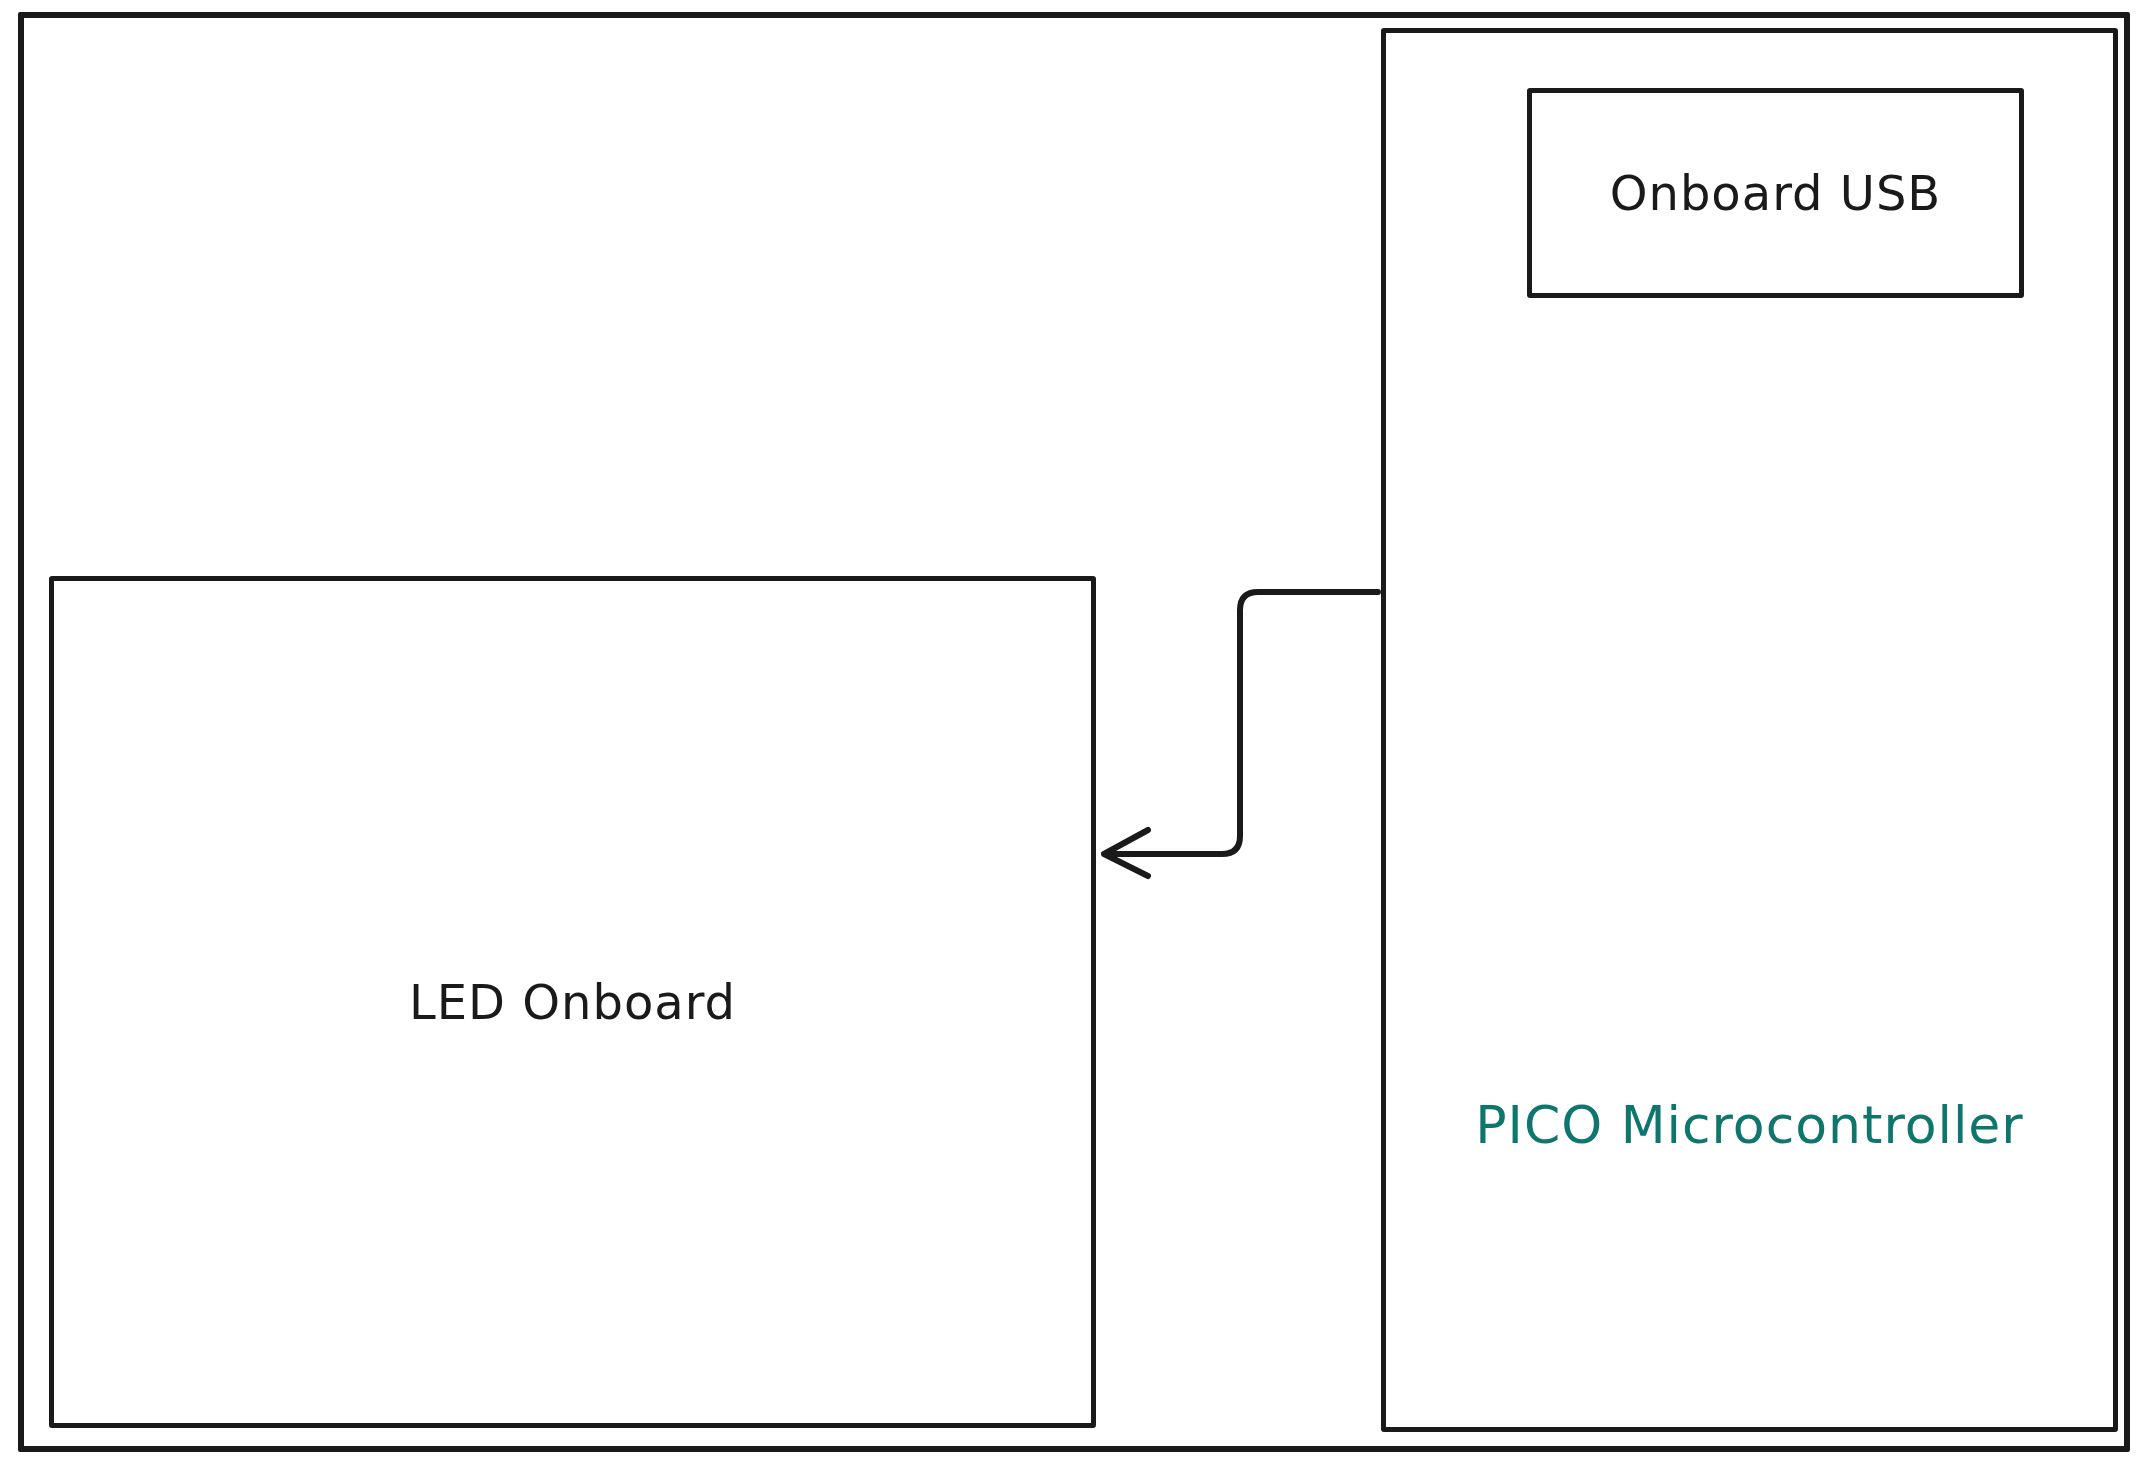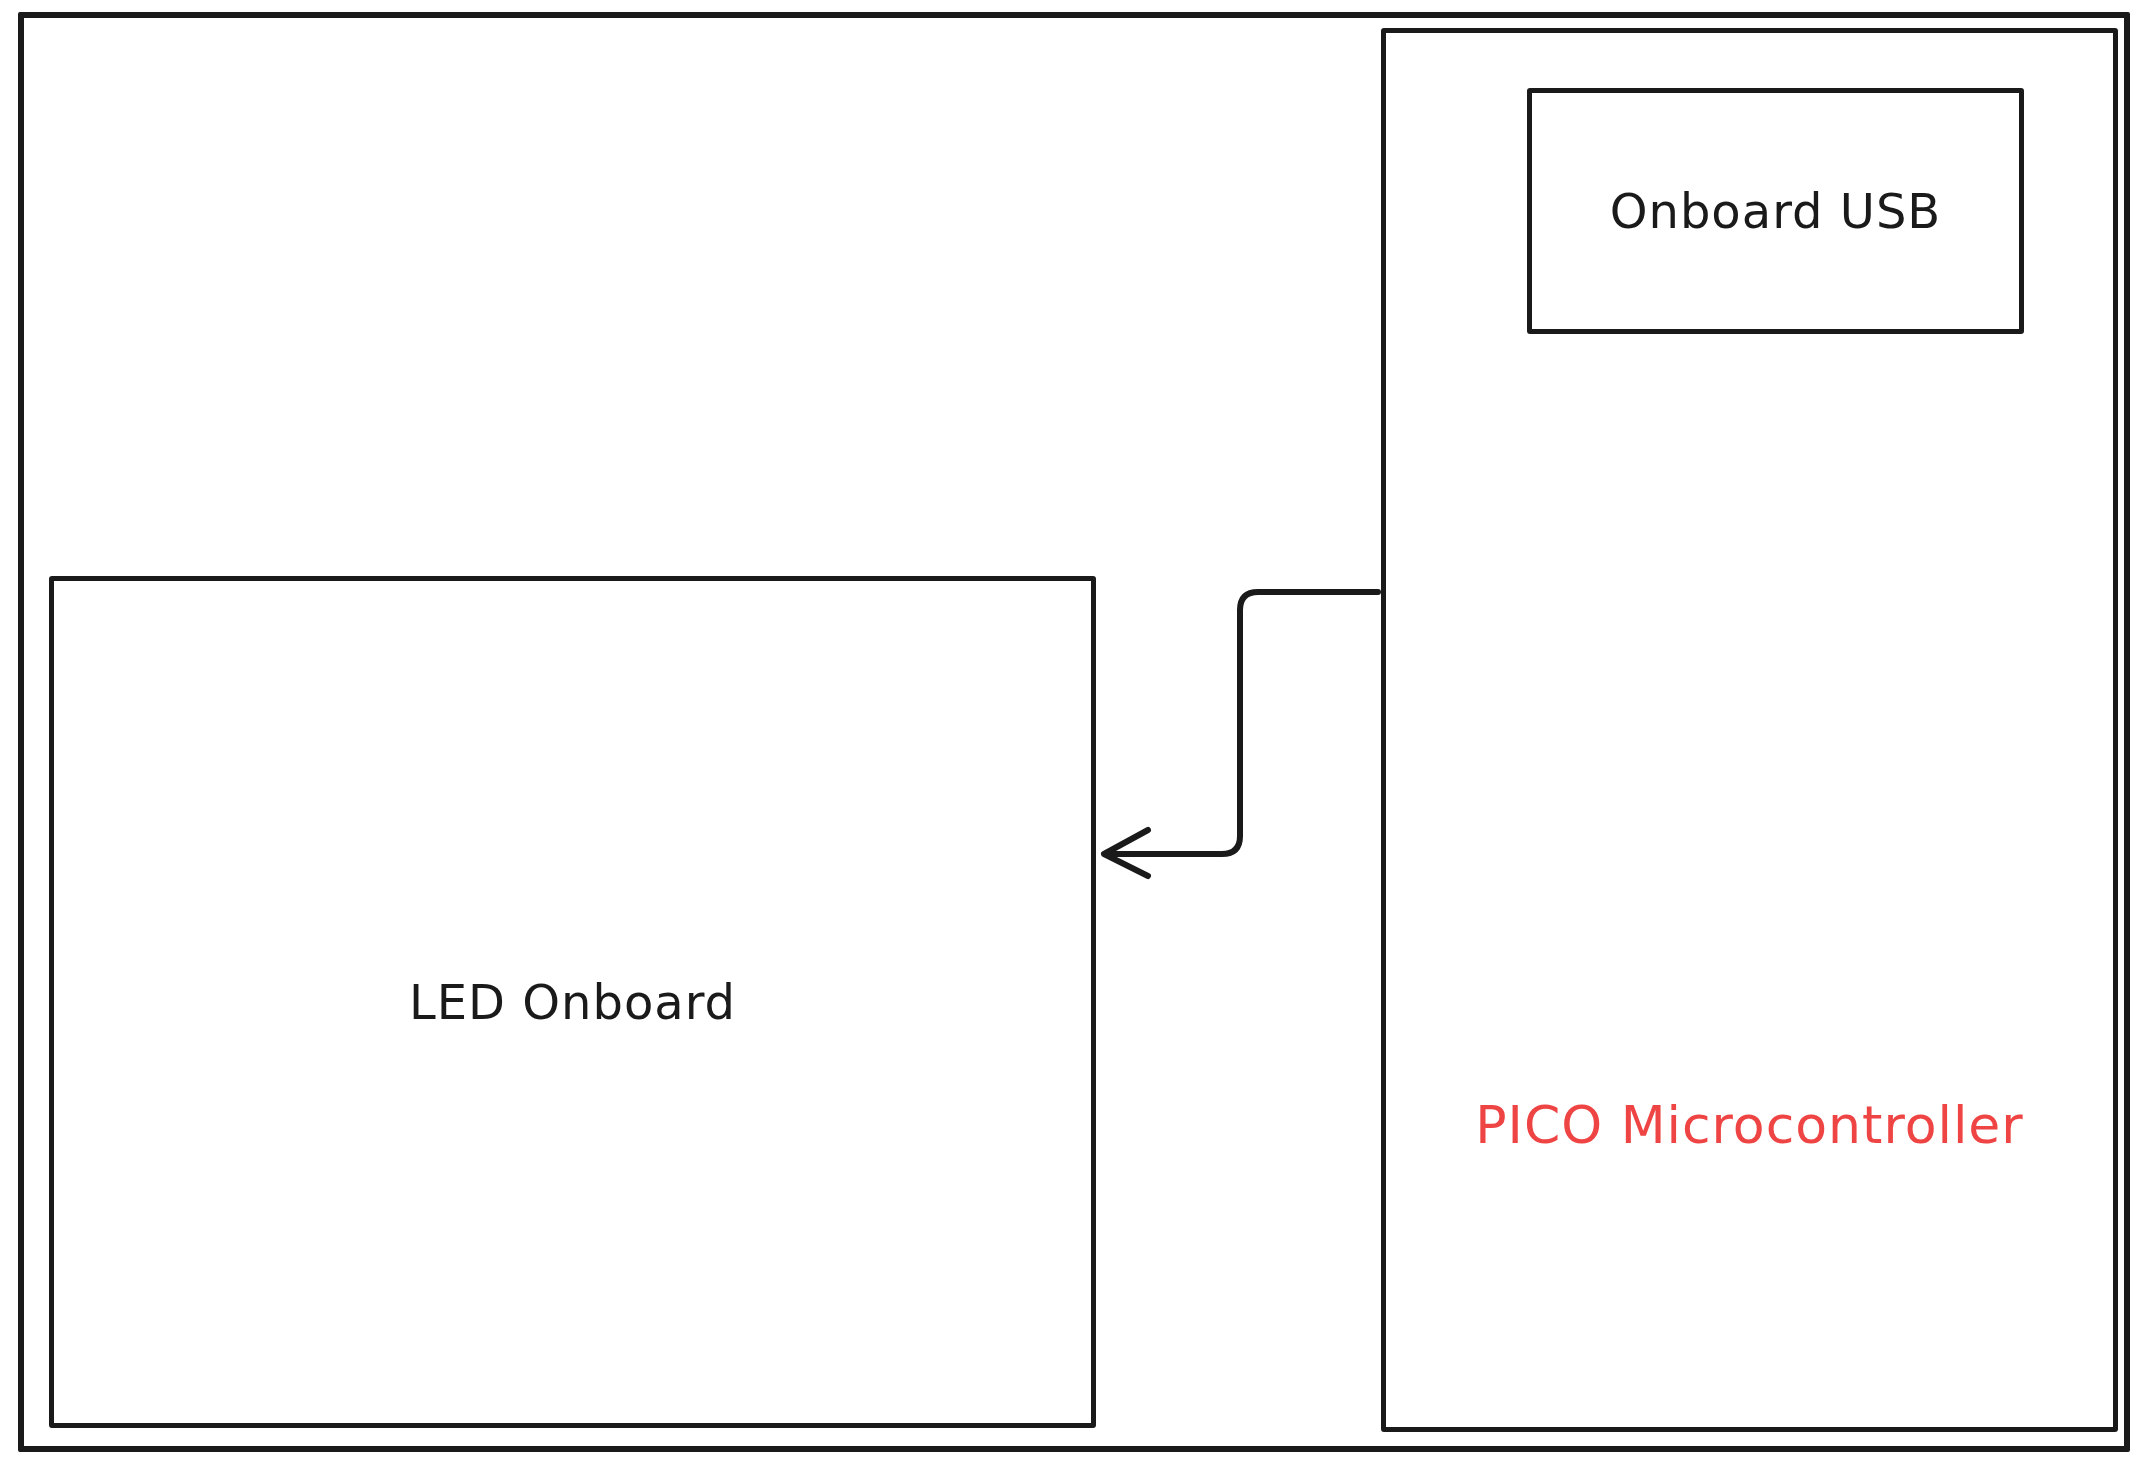--- a/index.html
+++ b/index.html
@@ -48,42 +48,42 @@
   .node-pico {
     left: 1381px;
     top: 28px;
     width: 737px;
     height: 1404px;
   }
   .node-usb {
     left: 1527px;
     top: 88px;
     width: 497px;
-    height: 246px;
+    height: 210px;
     display: flex;
     align-items: center;
     justify-content: center;
   }
   .node-label {
     font-size: 48px;
     font-weight: 500;
     letter-spacing: 1px;
     color: #1a1a1a;
     white-space: nowrap;
   }
   .pico-label {
     position: absolute;
     left: 1381px;
     top: 1095px;
     width: 737px;
     text-align: center;
     font-size: 52px;
     font-weight: 500;
     letter-spacing: 1px;
-    color: #ef4444;
+    color: #0f766e;
   }
   .edge-layer {
     position: absolute;
     left: 0;
     top: 0;
     width: 2147px;
     height: 1460px;
     pointer-events: none;
   }
 </style>

